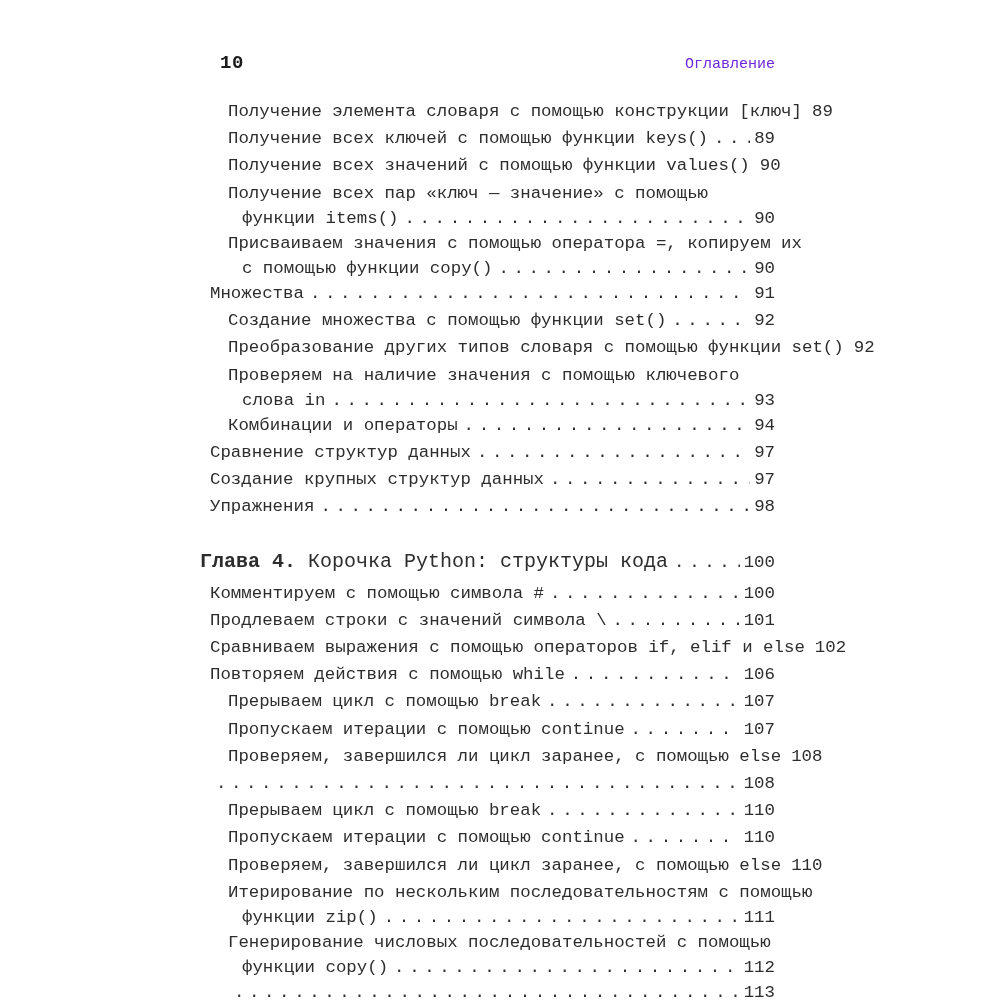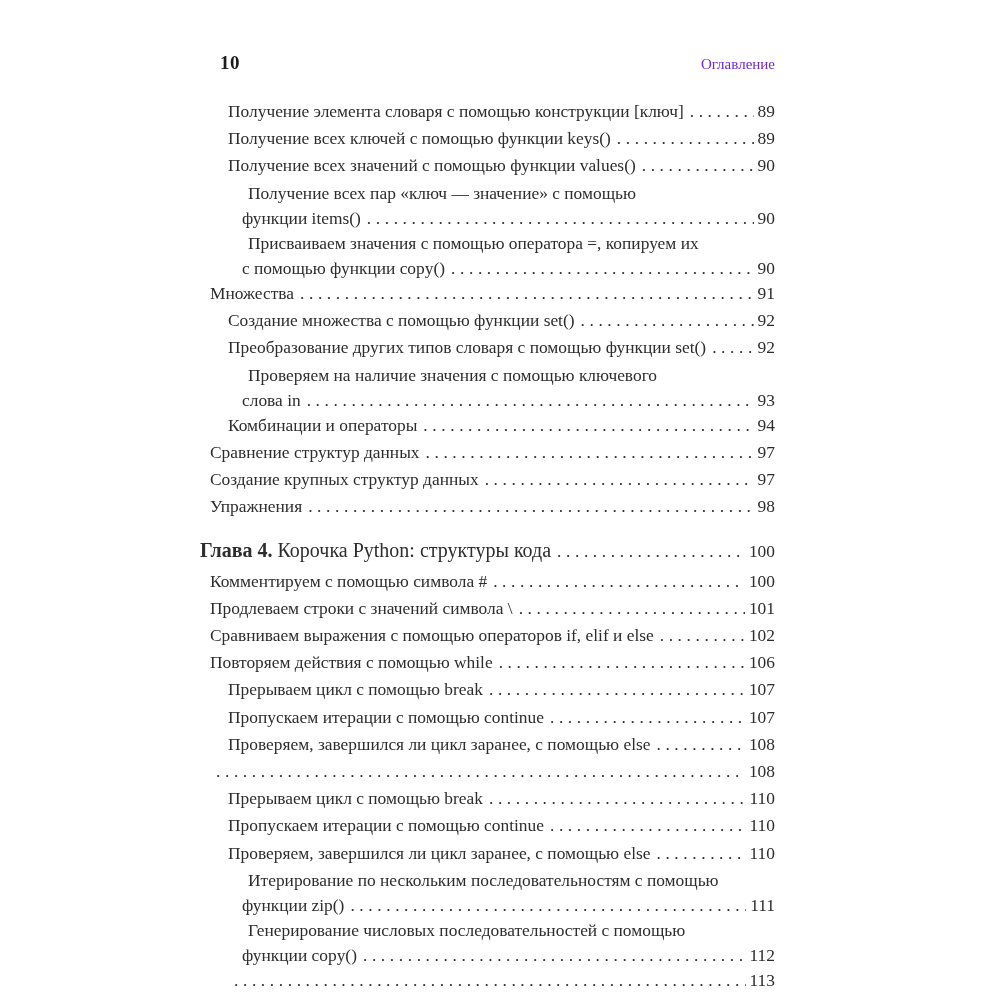--- a/index.html
+++ b/index.html
@@ -1,54 +1,54 @@
 <!DOCTYPE html>
 <html><head>
 <meta charset="utf-8">
 <style>
   html,body { margin:0; padding:0; background:#ffffff; }
   body { width:1000px; height:1000px; overflow:hidden; }
   .sheet {
     box-sizing:border-box;
     width:1000px; height:1000px;
     padding:52px 225px 0 200px;
-    font-family:Liberation Serif, serif;
+    font-family:Liberation Mono, monospace;
     color:#2d2d2d;
     background:#ffffff;
     overflow:hidden;
   }
   .header {
     display:flex; justify-content:space-between; align-items:baseline;
     margin:0 0 24px 20px;
   }
   .pagenum { font-weight:bold; font-size:19px; color:#1c1c1c; letter-spacing:0.5px; }
   .running-title { font-size:15px; color:#6d28d9; }
 
   .toc { }
   .block { }
   .block.l1 { margin-left:10px; }
   .block.l2 { margin-left:28px; }
 
-  .first { line-height:27.2px; font-size:17.4px; white-space:nowrap;margin-left:20px; }
+  .first { line-height:27.2px; font-size:17.4px; white-space:nowrap; }
   .row {
     display:flex; align-items:baseline;
     line-height:27.2px; font-size:17.4px;
   }
   .row.cont { margin-left:14px; line-height:23px; }
 
   .t { white-space:nowrap; flex:0 0 auto; }
   .dots {
     flex:1 1 auto; overflow:hidden; white-space:nowrap;
     letter-spacing:4.6px;
     margin:0 4px 0 6px;
     color:#2d2d2d;
   }
   .pg { flex:0 0 auto; white-space:nowrap; }
 
-  .block.chapter { margin-top:14px; margin-bottom:2px;text-align:right; }
+  .block.chapter { margin-top:26px; margin-bottom:2px;text-align:right; }
   .chapter .row { font-size:20px; line-height:30px; }
   .chapter .t b { font-weight:bold; }
   .chapter .dots { font-size:17.4px; }
   .chapter .pg { font-size:17.4px; }
 </style>
 </head>
 <body>
 
 <div class="sheet">
   <div class="header">

